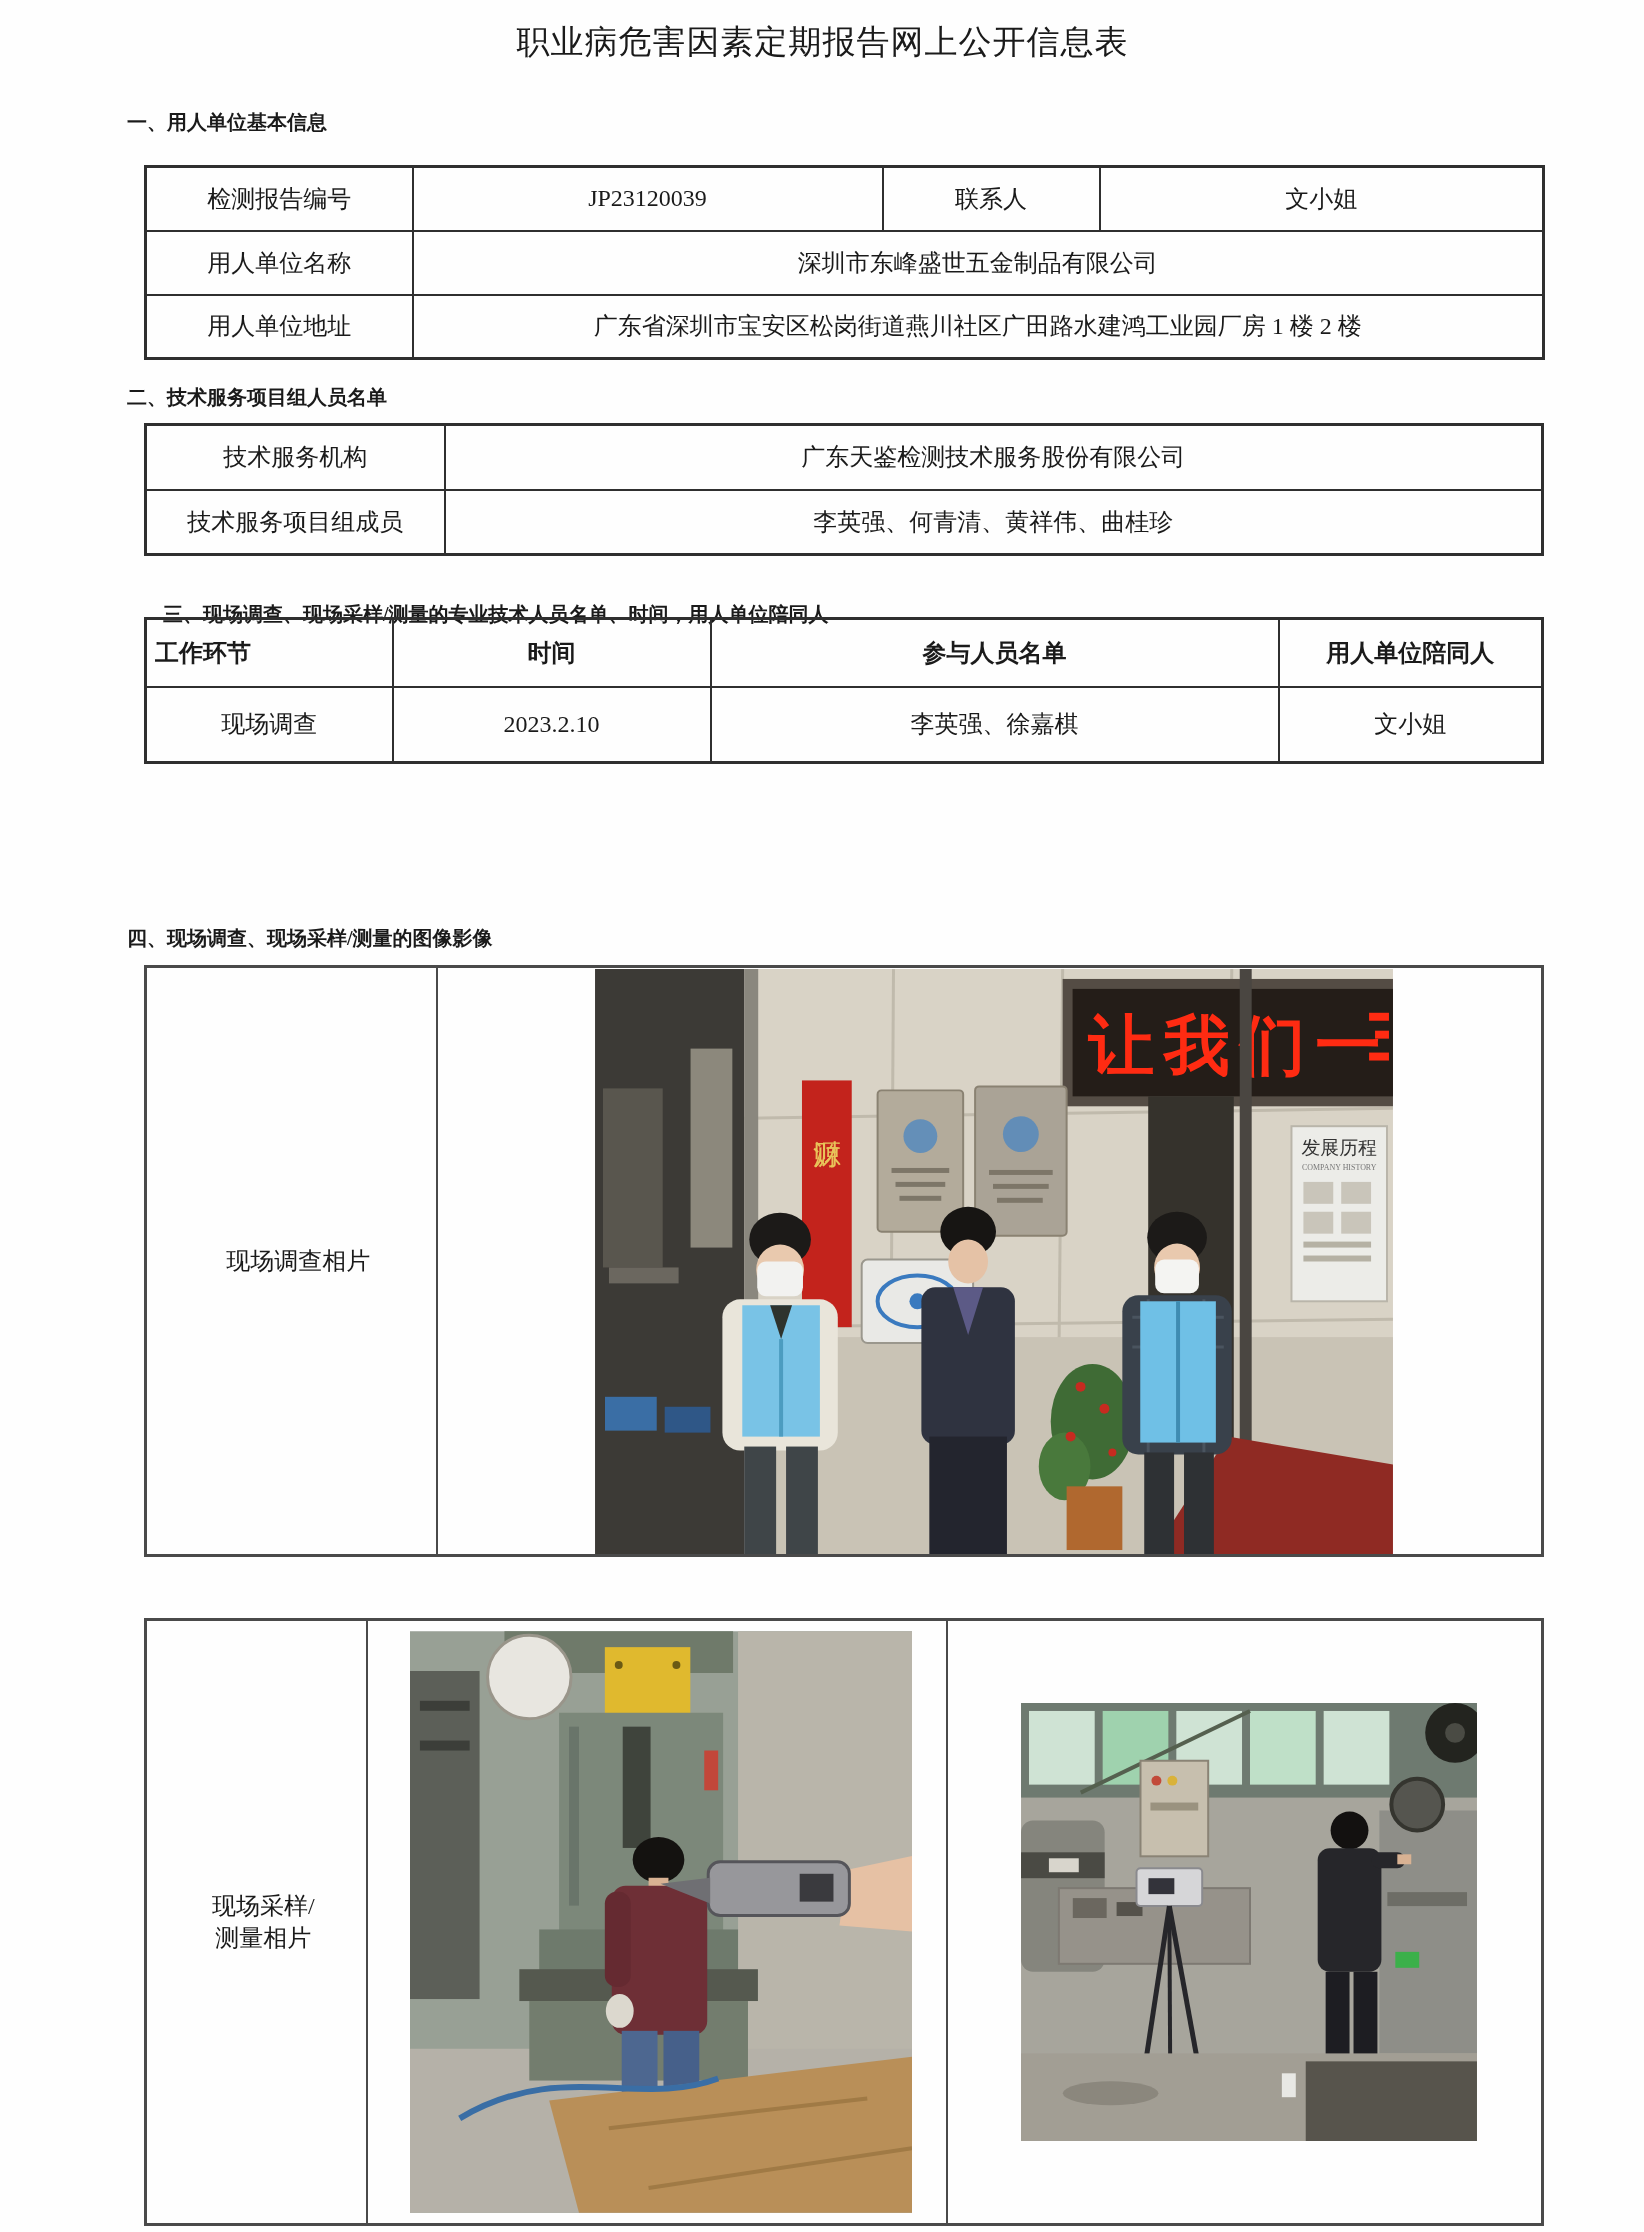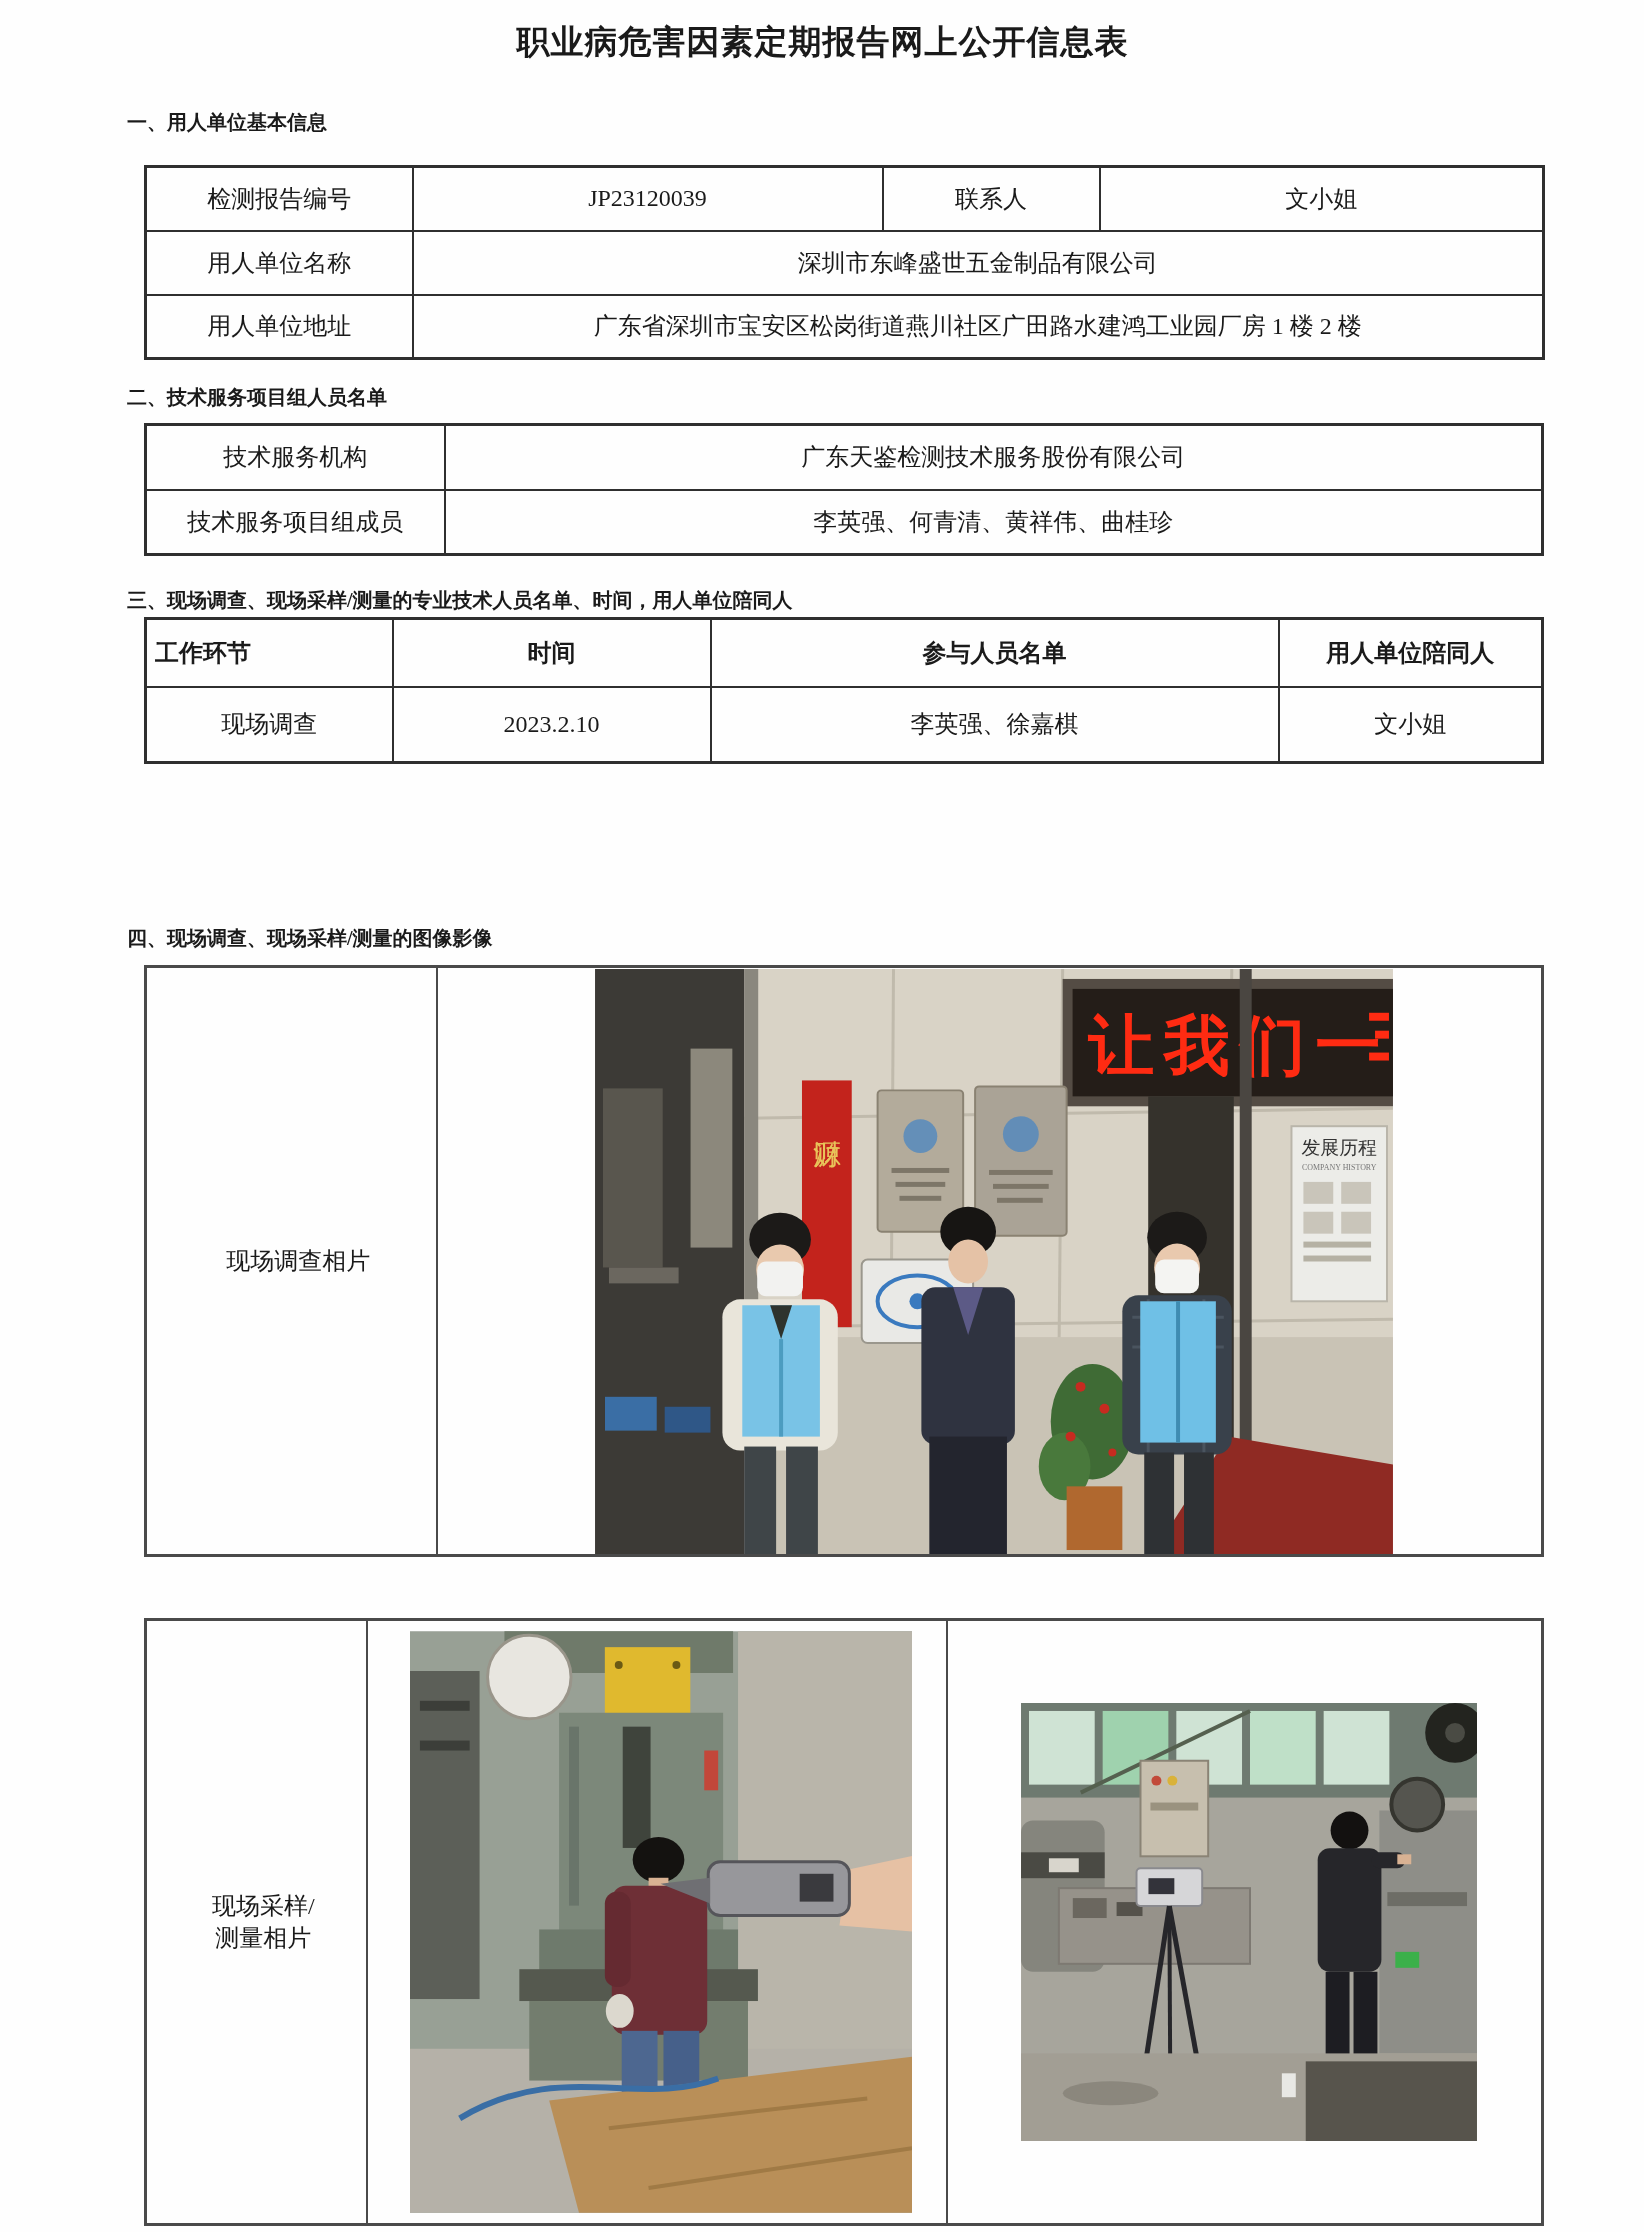--- a/index.html
+++ b/index.html
@@ -2,26 +2,26 @@
 <html><head>
 <meta charset="utf-8">
 <style>
   html,body{margin:0;padding:0;background:#fff;}
   .page{
     position:relative;width:1645px;height:2233px;background:#fefefe;overflow:hidden;
     font-family:"Liberation Serif","DejaVu Serif",serif;color:#1a1a1a;
   }
   .doc-title{
     position:absolute;top:20px;left:0;width:100%;text-align:center;
-    font-size:33px;font-weight:bold;letter-spacing:1px;
+    font-size:33px;font-weight:normal;letter-spacing:1px;
   }
   .sec-heading{
     position:absolute;left:127px;font-size:20px;font-weight:bold;white-space:nowrap;
   }
-  #h1{top:109px;} #h2{top:384px;} #h3{top:587px;} #h4{top:925px;}
+  #h1{top:109px;} #h2{top:384px;} #h3{top:601px;margin-left:36px;} #h4{top:925px;}
 
   table.doc{
     position:absolute;left:144px;width:1397px;border-collapse:collapse;table-layout:fixed;
     border:3px solid #2f2f2f;font-size:24px;
   }
   table.doc td{border:2px solid #2f2f2f;padding:0 8px;vertical-align:middle;overflow:hidden;}
   td.lbl{font-weight:normal;text-align:center;padding-left:13px;}
   td.val{text-align:center;font-weight:normal;}
   td.hdr{font-weight:bold;text-align:center;}
   td.hdrL{font-weight:bold;text-align:left;padding-left:13px;}

